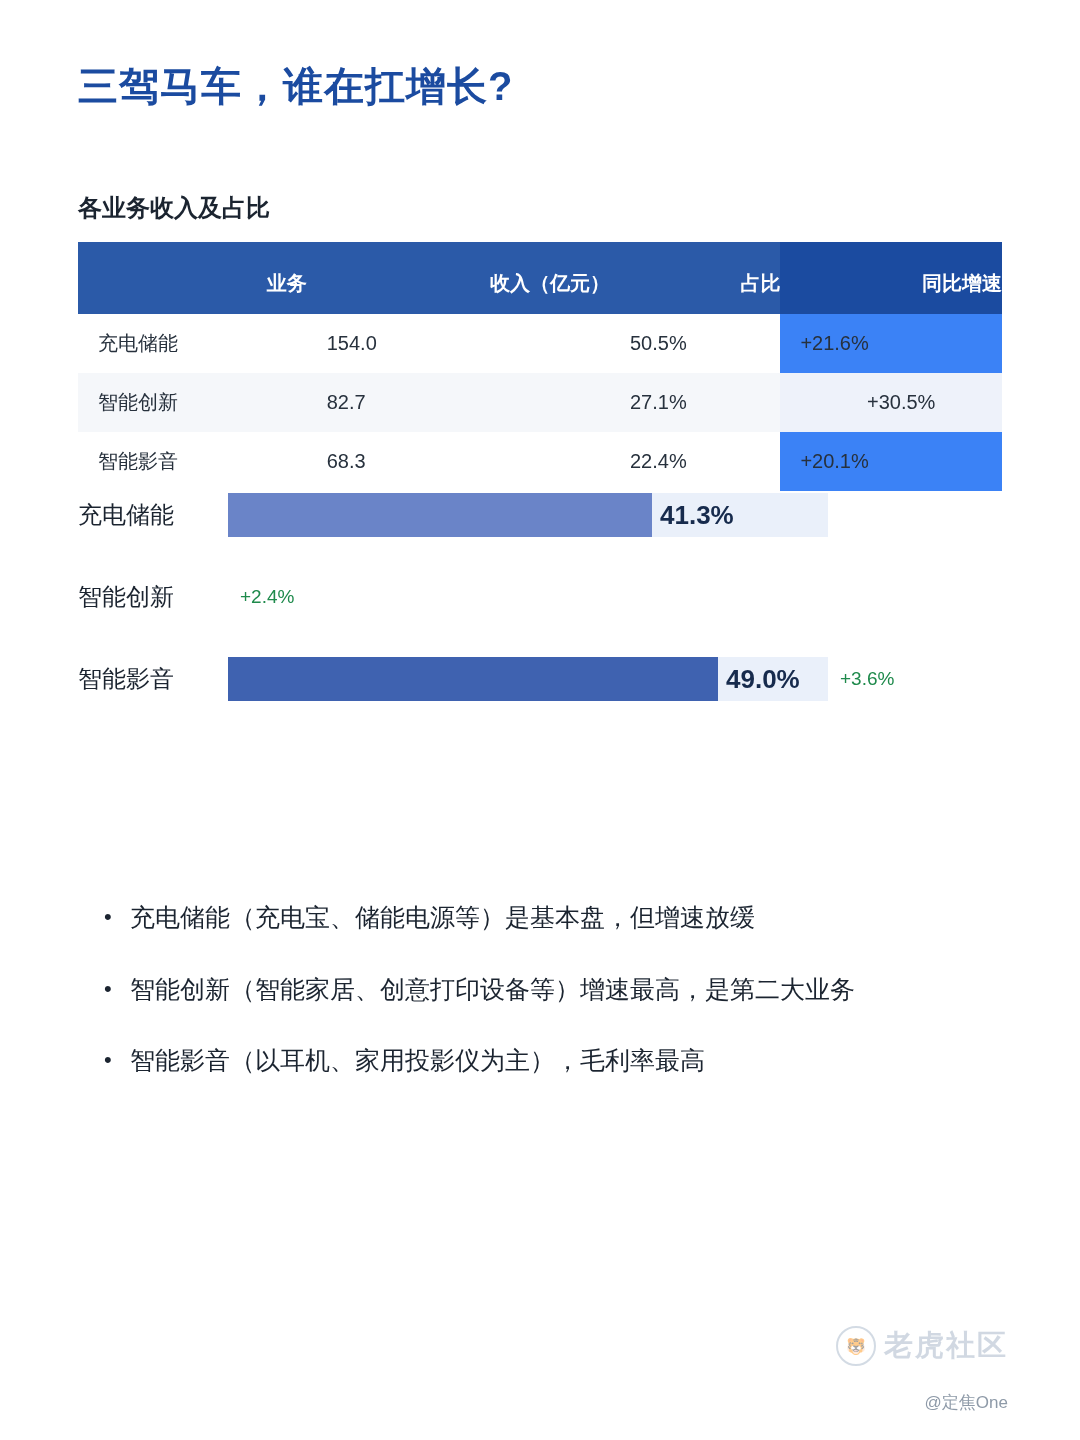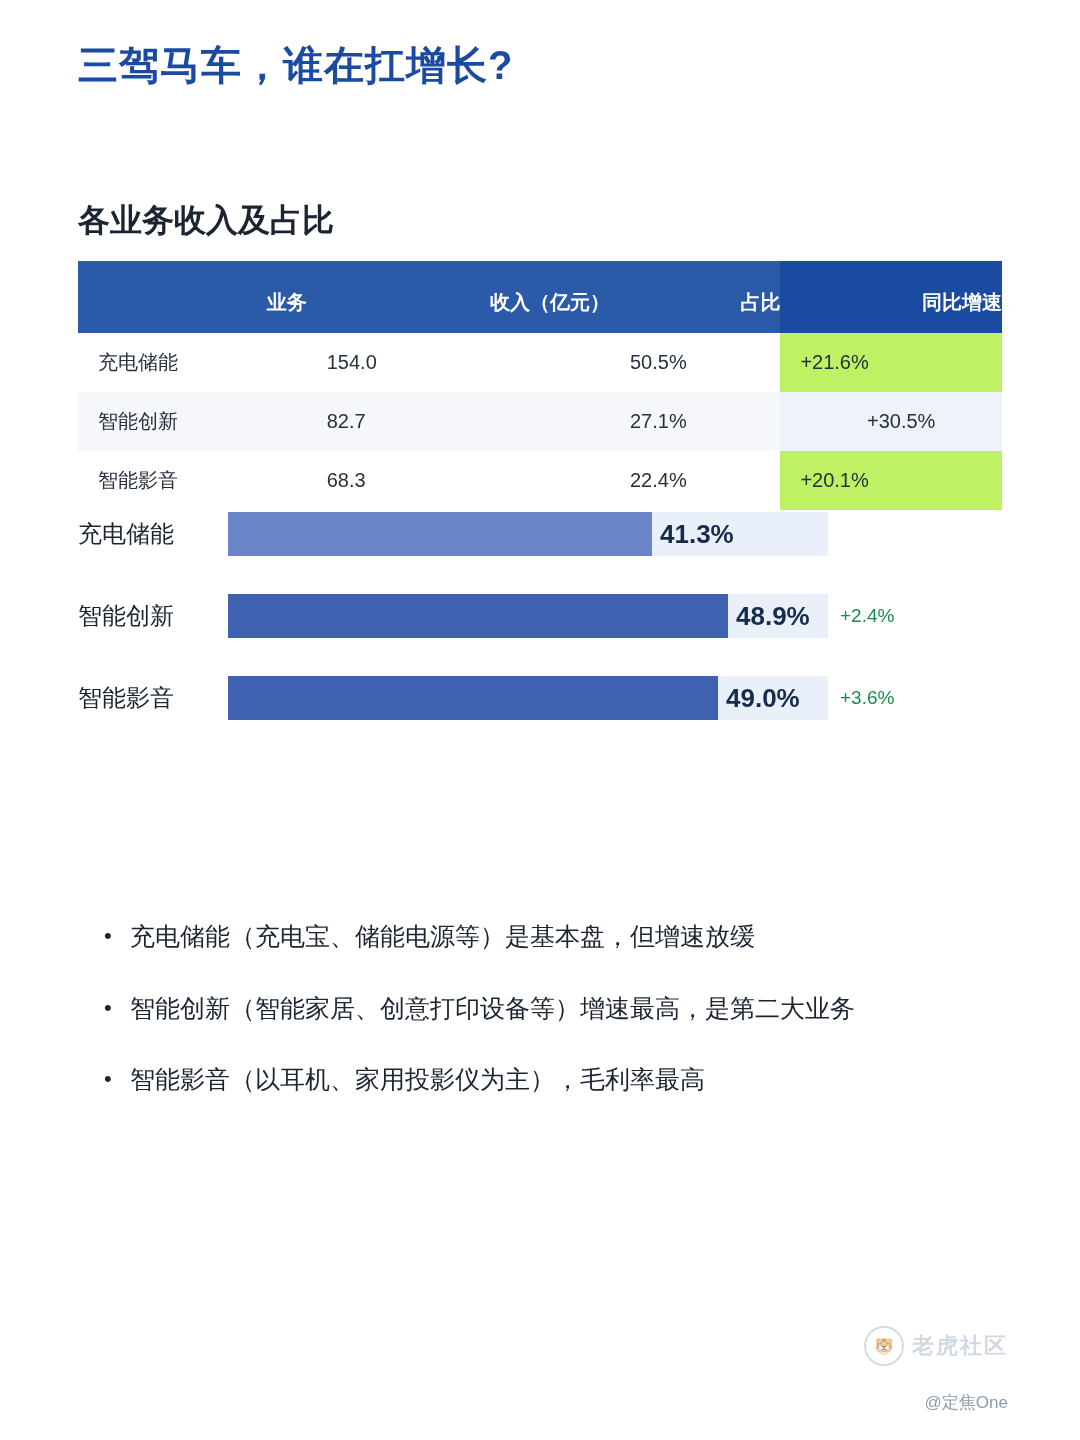--- a/index.html
+++ b/index.html
@@ -20,30 +20,30 @@
     width: 1080px;
     height: 1440px;
     box-sizing: border-box;
     padding: 0 78px;
   }
   .title {
     font-size: 40px;
     font-weight: bold;
     color: #1b4ba0;
     letter-spacing: 1px;
-    padding-top: 39px;
+    padding-top: 60px;
     line-height: 1.3;
   }
 
   
   .section-heading {
-    font-size: 32px;
-    font-weight: bold;
-    color: #1b2430;
-    margin-top: 108px;
+    font-size: 24px;
+    font-weight: bold;
+    color: #1b2430;
+    margin-top: 80px;
     margin-bottom: 18px;
   }
 
   
   .table {
     width: 924px;
     border-collapse: collapse;
     font-size: 20px;
   }
   .table thead th {
@@ -57,21 +57,21 @@
   .table thead th.col-growth {
     background: #1b4ba0;
   }
   .table tbody td {
     padding: 16px 0 16px 20px;
     color: #27313d;
     background: #ffffff;
     font-size: 20px;
   }
   .table tbody td.col-growth {
-    background: #bef264;
+    background: #3b82f6;
   }
   .table tbody tr.alt td {
     background: #f5f7fa;
   }
   .table tbody tr.alt td.col-growth {
     background: #eef2fa;
     text-align: center;
   }
   .c1 { width: 232px; }
   .c2 { width: 312px; }
@@ -166,21 +166,21 @@
     height: 36px;
     border-radius: 50%;
     border: 2px solid #9fb0c4;
     display: flex;
     align-items: center;
     justify-content: center;
     font-size: 16px;
     color: #8fa2b8;
   }
   .wm-text {
-    font-size: 22px;
+    font-size: 29px;
     font-weight: bold;
     color: #9aabc0;
     letter-spacing: 2px;
   }
   .wm-author {
     position: absolute;
     right: 72px;
     bottom: 26px;
     font-size: 17px;
     color: #8e9aa8;
@@ -231,24 +231,20 @@
     <div class="bar-label">充电储能</div>
     <div class="bar-track">
       <div class="bar-fill light" style="width:424px"></div>
       <div class="bar-value" style="left:432px">41.3%</div>
     </div>
     <div class="bar-delta delta-neg" style="margin-left:-70px">-0.2%</div>
   </div>
 
   <div class="bar-row">
     <div class="bar-label">智能创新</div>
-    <div class="bar-track">
-      <div class="bar-fill" style="width:500px"></div>
-      <div class="bar-value" style="left:508px">48.9%</div>
-    </div>
     <div class="bar-delta delta-pos">+2.4%</div>
   </div>
 
   <div class="bar-row">
     <div class="bar-label">智能影音</div>
     <div class="bar-track">
       <div class="bar-fill" style="width:490px"></div>
       <div class="bar-value" style="left:498px">49.0%</div>
     </div>
     <div class="bar-delta delta-pos">+3.6%</div>

